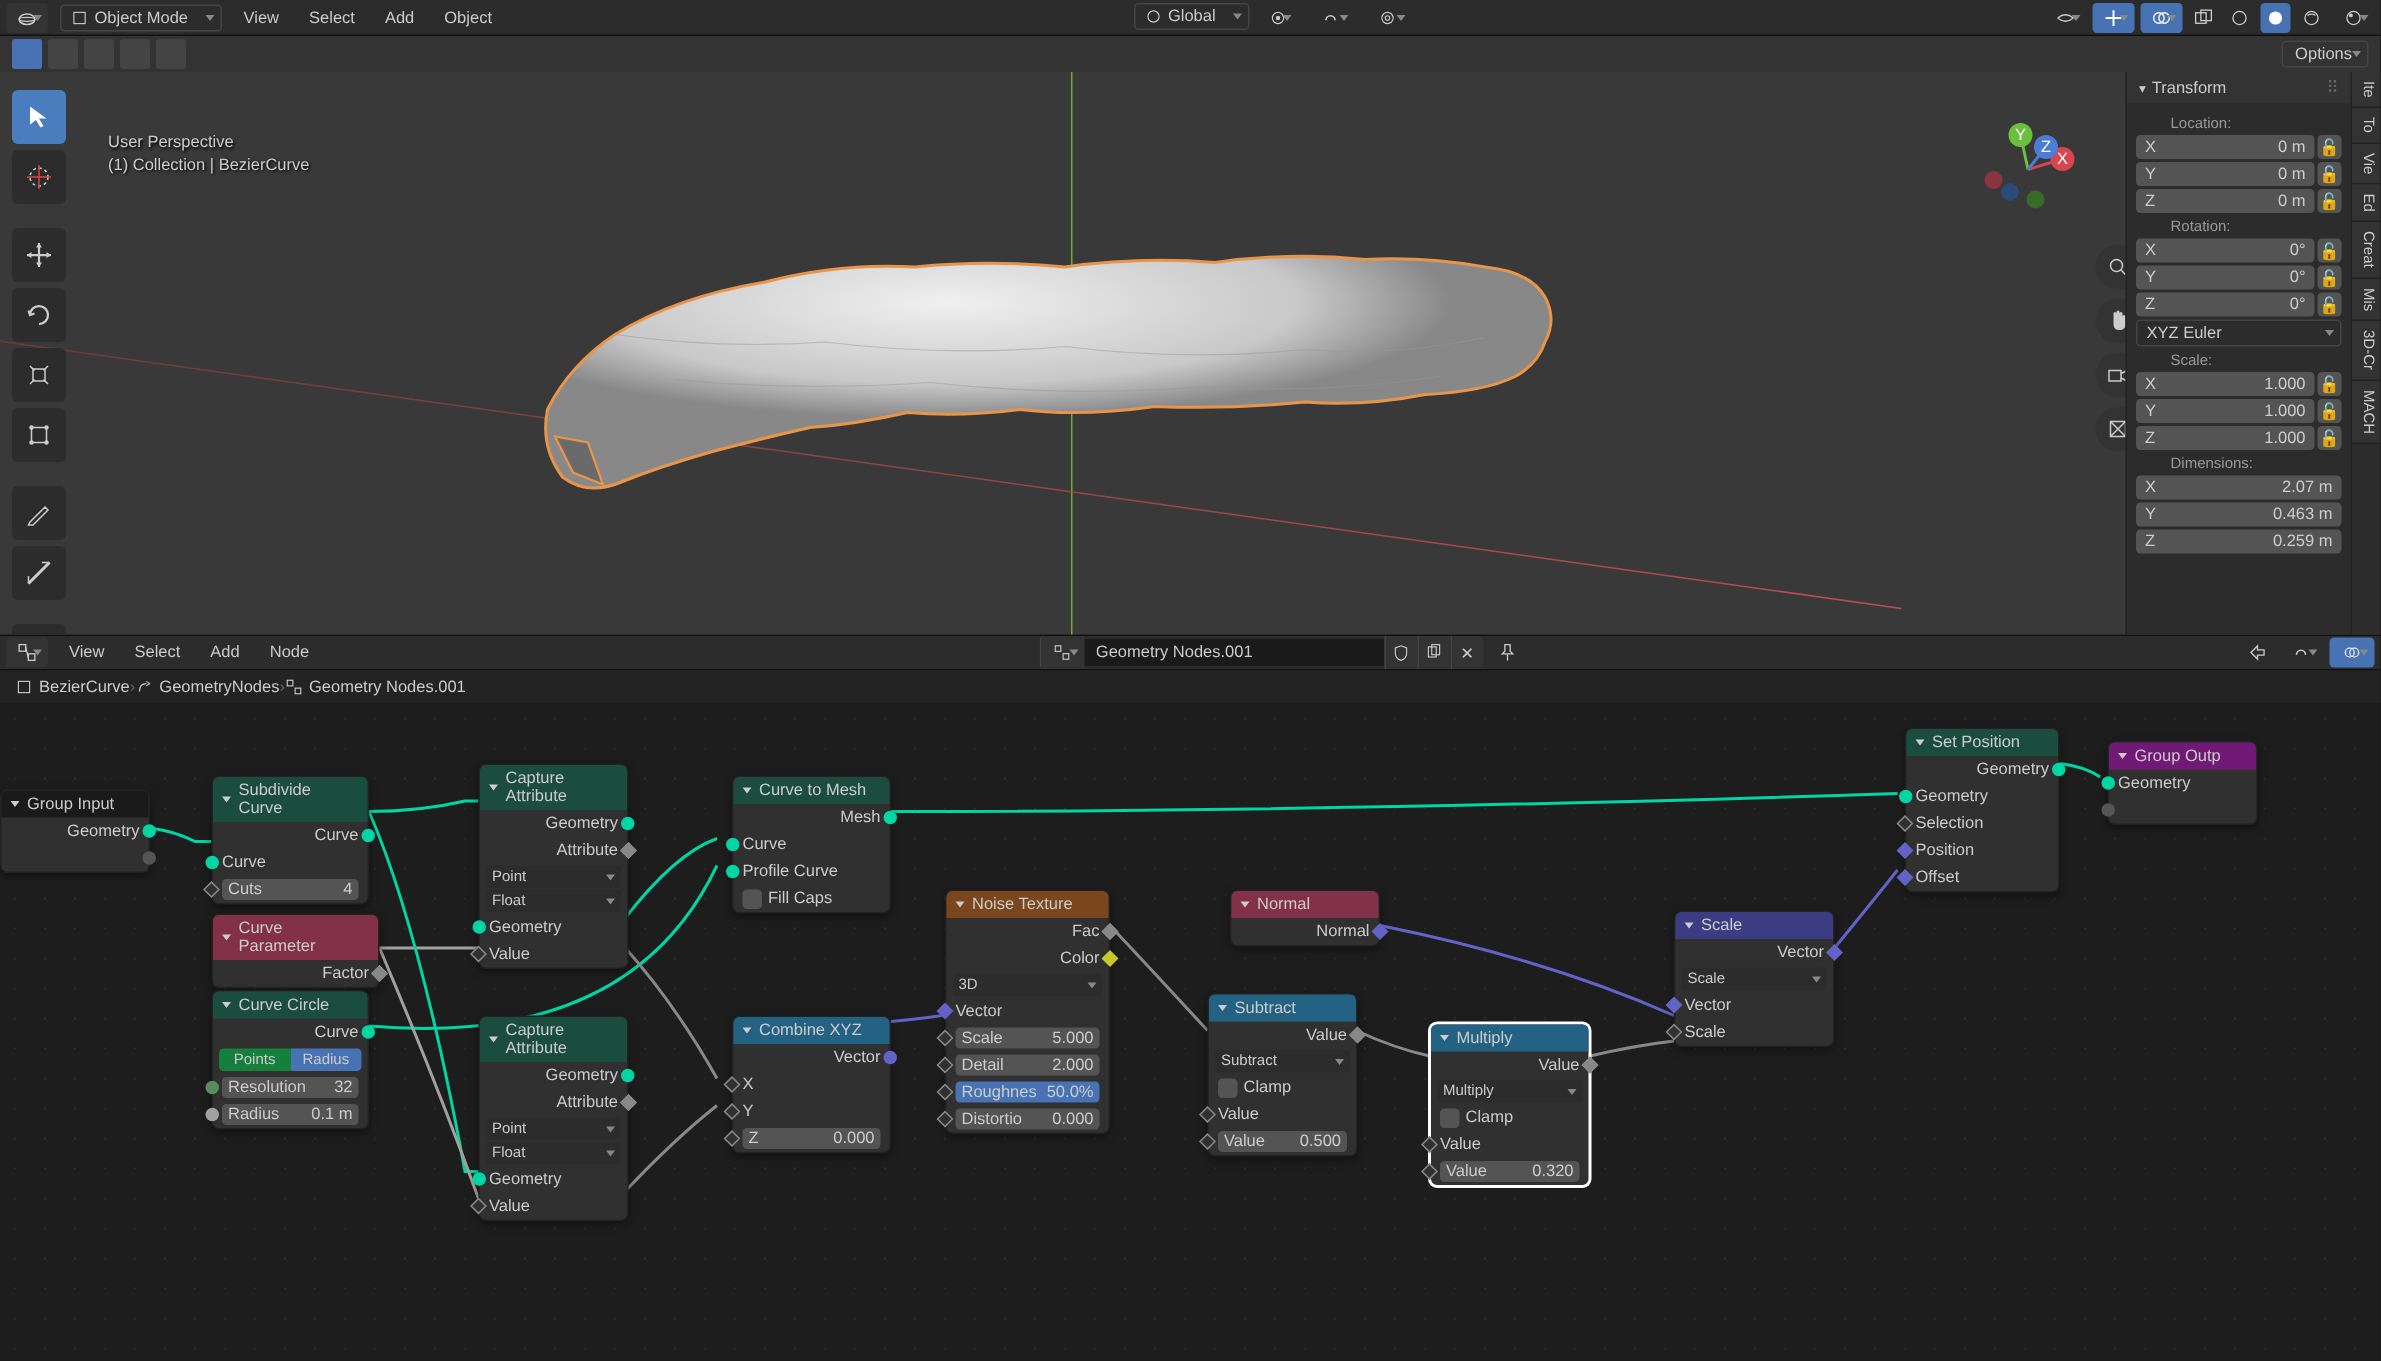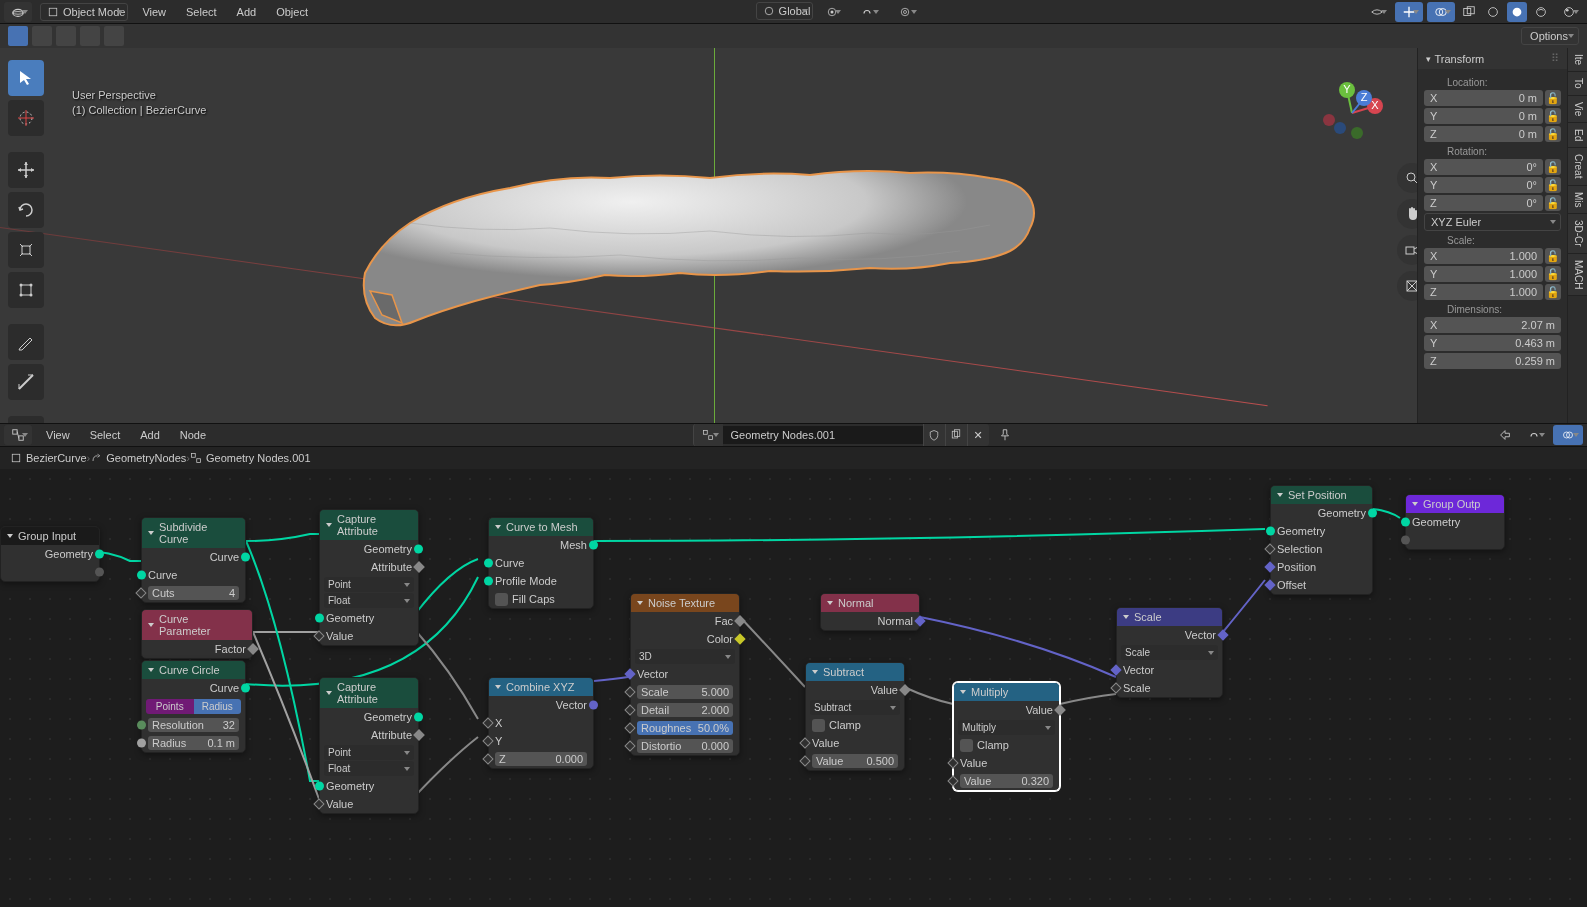--- a/index.html
+++ b/index.html
@@ -1,19 +1,19 @@
 <!DOCTYPE html>
 <html><head>
 <meta charset="utf-8">
 <style>
 * { margin:0; padding:0; box-sizing:border-box; font-family:-apple-system,BlinkMacSystemFont,"Segoe UI",sans-serif; font-size:11px; color:#ccc; }
 body { background:#1a1a1a; width:1587px; height:907px; overflow:hidden; position:relative; }
 .topbar { height:24px; background:#2c2c2c; border-bottom:1px solid #111; display:flex; align-items:center; padding:0 4px; gap:8px; }
 .icon-btn { width:20px; height:20px; display:inline-flex; align-items:center; justify-content:center; cursor:pointer; border-radius:3px; }
-.mode-select { background:#2c2c2c; border:1px solid #444; border-radius:3px; padding:2px 2px 2px 6px; display:inline-flex; align-items:center; gap:4px; position:relative; }
+.mode-select { background:#2c2c2c; border:1px solid #444; border-radius:3px; padding:2px 22px 2px 6px; display:inline-flex; align-items:center; gap:4px; position:relative; }
 .chev::after { content:""; position:absolute; right:4px; top:50%; transform:translateY(-50%); border-left:3px solid transparent; border-right:3px solid transparent; border-top:4px solid #888; }
 .menu-item { padding:0 6px; cursor:pointer; }
 .toolbar-right { margin-left:auto; display:flex; align-items:center; gap:4px; }
 .shelf { height:24px; background:#333; display:flex; align-items:center; padding:0 8px; gap:4px; }
 .shelf-btn { width:20px; height:20px; background:#444; border-radius:2px; }
 .options-btn { margin-left:auto; padding:2px 10px 2px 8px; background:#333; border-radius:3px; border:1px solid #444; position:relative; }
 
 .viewport { height:375px; background:#393939; position:relative; overflow:hidden; }
 .info-text { position:absolute; top:12px; left:72px; line-height:1.4; text-shadow:1px 1px 2px #000;margin-top:28px; }
 .left-tools { position:absolute; left:8px; top:12px; display:flex; flex-direction:column; gap:4px; }
@@ -63,21 +63,21 @@
 .socket.geom { background:#00d6a3; }
 .socket.val { background:#a1a1a1; }
 .socket.vec { background:#6363c7; }
 .socket.col { background:#c7c729; }
 .socket.int { background:#598c5c; }
 .socket.diamond { border-radius:0; transform:translateY(-50%) rotate(45deg); width:8px; height:8px; background:#303030; border:1px solid #888; }
 .node-field { background:#545454; border-radius:3px; padding:1px 4px; flex:1; display:flex; justify-content:space-between; font-size:10px; margin:0 0; }
 .node-drop { background:#2c2c2c; border-radius:3px; padding:2px 4px; flex:1; position:relative; font-size:10px; margin:1px 4px; }
 .node-check { width:13px; height:13px; background:#545454; border-radius:3px; margin-right:4px; }
 .radio-grp { display:flex; margin:2px 4px; }
-.radio-btn { flex:1; background:#701a75; padding:2px 4px; text-align:center; font-size:10px; }
+.radio-btn { flex:1; background:#15803d; padding:2px 4px; text-align:center; font-size:10px; }
 .radio-btn:first-child { border-radius:3px 0 0 3px; }
 .radio-btn:last-child { border-radius:0 3px 3px 0; }
 .radio-btn.active { background:#4772b3; }
 
 .t-geom { background:#1a4d3d; }
 .t-conv { background:#246283; }
 .t-input { background:#83314a; }
 .t-tex { background:#79461d; }
 .t-vec { background:#3c3c83; }
 
@@ -637,21 +637,21 @@
   <div class="node-row out">
         <span>Mesh</span>
         <span class="socket out geom"></span>
       </div>
   <div class="node-row">
         <span class="socket in geom"></span>
         <span>Curve</span>
       </div>
   <div class="node-row">
         <span class="socket in geom"></span>
-        <span>Profile Mode</span>
+        <span>Profile Curve</span>
       </div>
   <div class="node-row">
         <span class="node-check"></span>
         <span>Fill Caps</span>
       </div>
 </div>
 
 <div class="node" style="left:488px;top:208px;width:106px;">
   <div class="node-title t-conv">Combine XYZ</div>
   <div class="node-row out">
@@ -811,21 +811,21 @@
         <span class="socket in diamond" style="background:#6363c7;border:none;"></span>
         <span>Position</span>
       </div>
   <div class="node-row">
         <span class="socket in diamond" style="background:#6363c7;border:none;"></span>
         <span>Offset</span>
       </div>
 </div>
 
 <div class="node" style="left:1405px;top:25px;width:80px;">
-  <div class="node-title" style="background:#6d28d9;">Group Outp</div>
+  <div class="node-title" style="background:#701a75;">Group Outp</div>
   <div class="node-row">
         <span class="socket in geom"></span>
         <span>Geometry</span>
       </div>
   <div class="node-row">
         <span class="socket in" style="background:#555"></span>
       </div>
 </div>
 
 </div>

